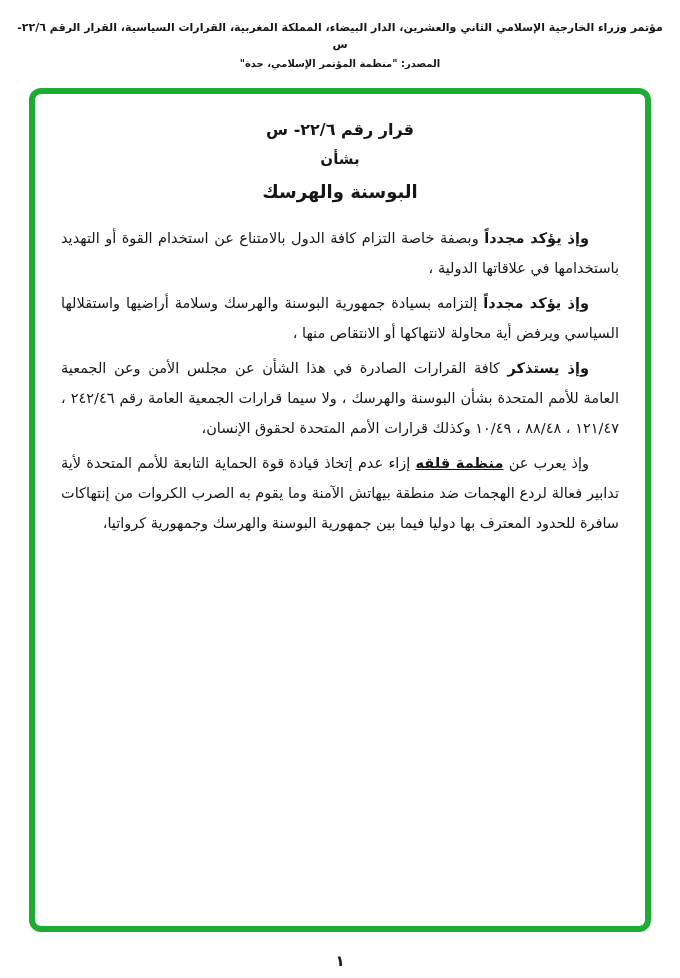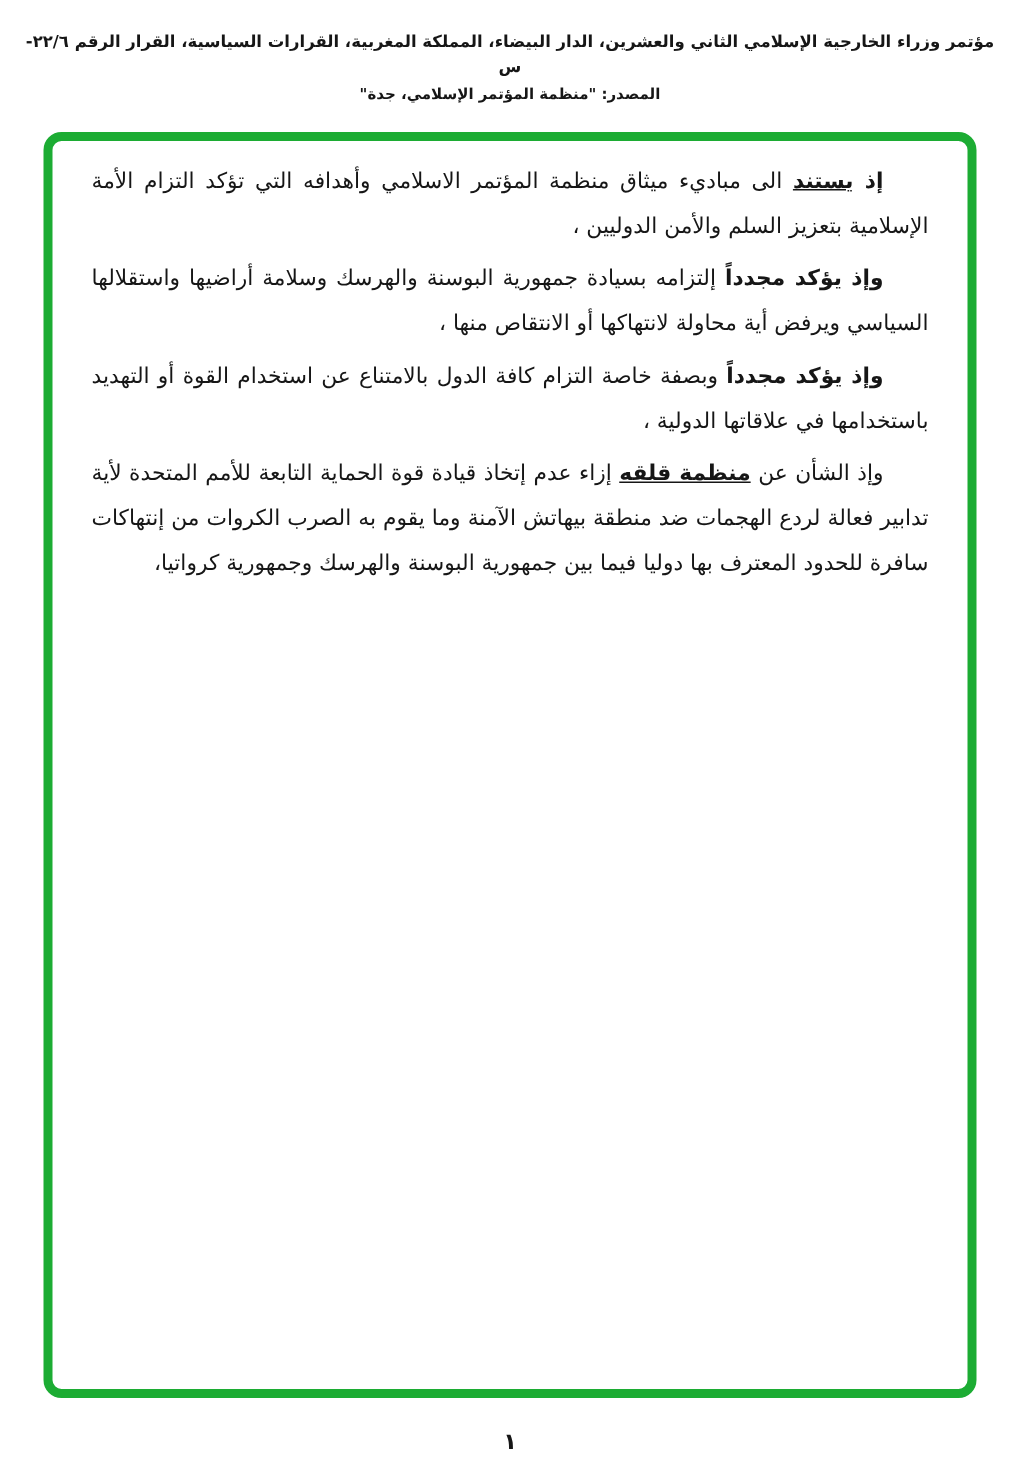--- a/index.html
+++ b/index.html
@@ -57,33 +57,38 @@
 
 <div class="page">
 
   <div class="doc-header">
     <div class="h1">مؤتمر وزراء الخارجية الإسلامي الثاني والعشرين، الدار البيضاء، المملكة المغربية، القرارات السياسية، القرار الرقم ٢٢/٦-س</div>
     <div class="h2">المصدر: "منظمة المؤتمر الإسلامي، جدة"</div>
   </div>
 
   <div class="green-box">
 
+    <div class="title-block">
+      <div class="t1">قرار رقم ٢٢/٦- س</div>
+      <div class="t2">بشأن</div>
+      <div class="t3">البوسنة والهرسك</div>
+    </div>
 
     <div class="body-text">
 
-      <p><span class="b">إذ </span><span class="b u">يستند</span><span> الى مباديء ميثاق منظمة المؤتمر الاسلامي وأهدافه التي تؤكد التزام الأمة الإسلامية بتعزيز السلم والأمن الدوليين ،</span></p>
 
+
+      <p><span class="b">وإذ يؤكد مجدداً</span><span> وبصفة خاصة التزام كافة الدول بالامتناع عن استخدام القوة أو التهديد باستخدامها في علاقاتها الدولية ،</span></p>
 
       <p><span class="b">وإذ يؤكد مجدداً</span><span> إلتزامه بسيادة جمهورية البوسنة والهرسك وسلامة أراضيها واستقلالها السياسي ويرفض أية محاولة لانتهاكها أو الانتقاص منها ،</span></p>
 
-      <p><span class="b">وإذ يؤكد مجدداً</span><span> وبصفة خاصة التزام كافة الدول بالامتناع عن استخدام القوة أو التهديد باستخدامها في علاقاتها الدولية ،</span></p>
+
+      <p><span class="b">وإذ يستذكر</span><span> كافة القرارات الصادرة في هذا الشأن عن مجلس الأمن وعن الجمعية العامة للأمم المتحدة بشأن البوسنة والهرسك ، ولا سيما قرارات الجمعية العامة رقم ٢٤٢/٤٦ ، ١٢١/٤٧ ، ٨٨/٤٨ ، ١٠/٤٩ وكذلك قرارات الأمم المتحدة لحقوق الإنسان،</span></p>
 
 
-
-
-      <p><span>وإذ الشأن عن </span><span class="b u">منظمة قلقه</span><span> إزاء عدم إتخاذ قيادة قوة الحماية التابعة للأمم المتحدة لأية تدابير فعالة لردع الهجمات ضد منطقة بيهاتش الآمنة وما يقوم به الصرب الكروات من إنتهاكات سافرة للحدود المعترف بها دوليا فيما بين جمهورية البوسنة والهرسك وجمهورية كرواتيا،</span></p>
+      <p><span>وإذ يعرب عن </span><span class="b u">منظمة قلقه</span><span> إزاء عدم إتخاذ قيادة قوة الحماية التابعة للأمم المتحدة لأية تدابير فعالة لردع الهجمات ضد منطقة بيهاتش الآمنة وما يقوم به الصرب الكروات من إنتهاكات سافرة للحدود المعترف بها دوليا فيما بين جمهورية البوسنة والهرسك وجمهورية كرواتيا،</span></p>
     </div>
 
   </div>
 
   <div class="page-number">١</div>
 
 </div>
 
 </body></html>

